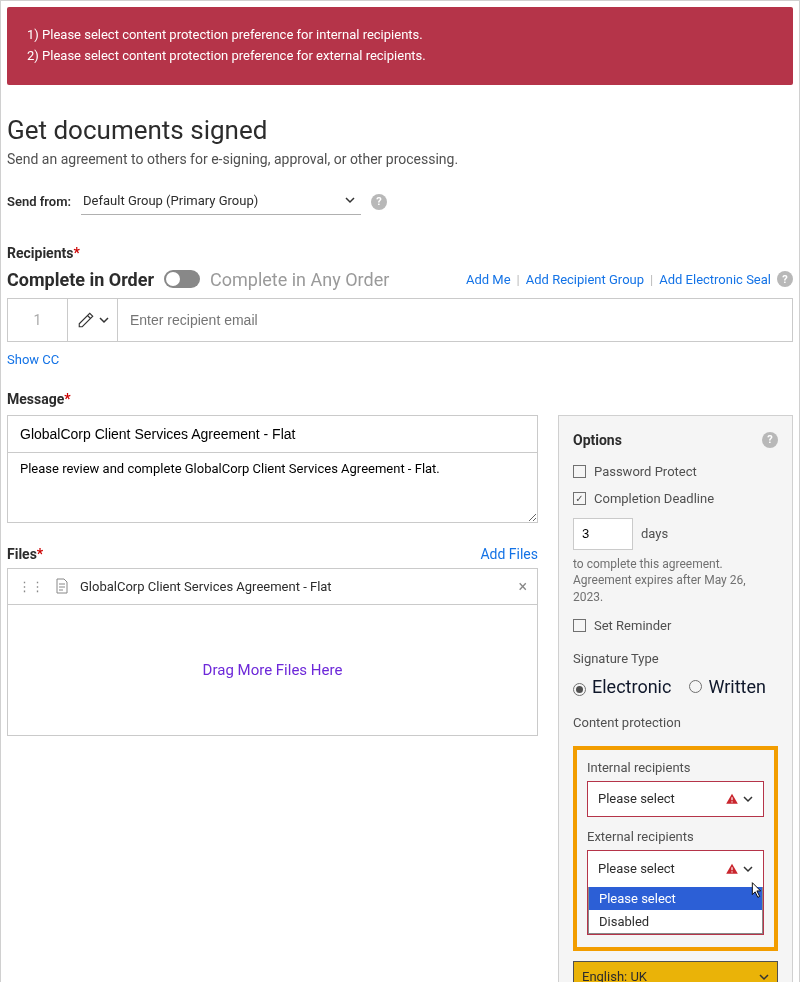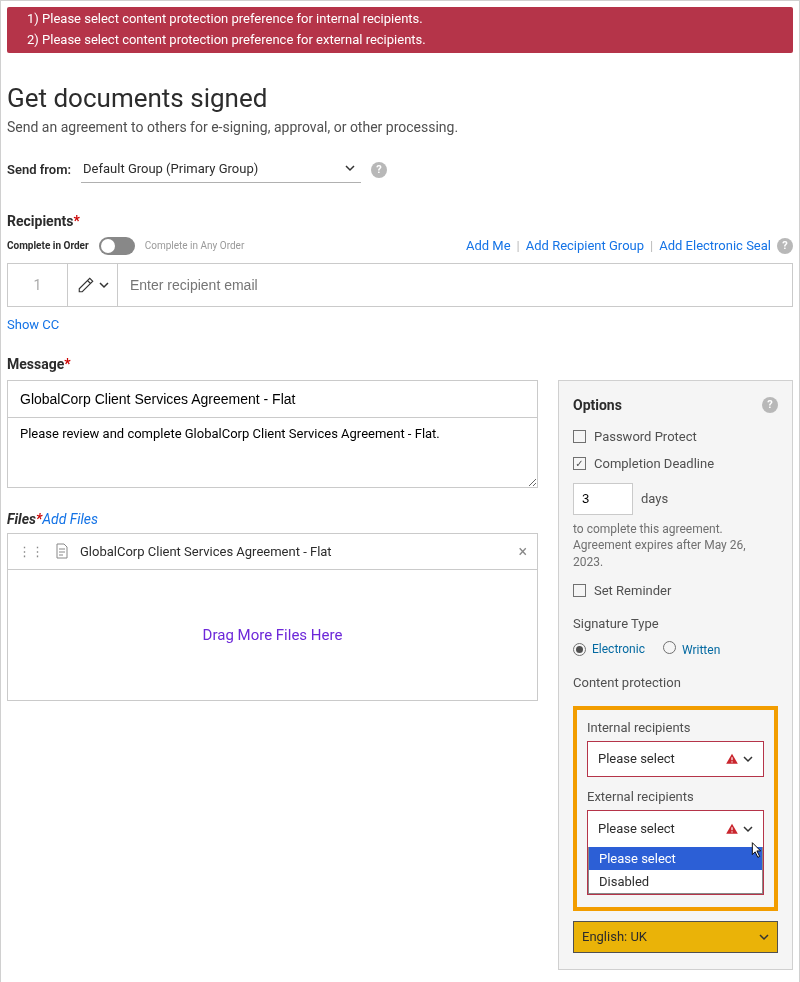--- a/index.html
+++ b/index.html
@@ -1,35 +1,35 @@
 <!DOCTYPE html>
 <html><head>
 <meta charset="utf-8">
 <style>
 * { box-sizing: border-box; margin: 0; padding: 0; }
 body { font-family: -apple-system, BlinkMacSystemFont, "Segoe UI", Roboto, Helvetica, Arial, sans-serif; background: #fff; color: #2c2c2c; font-size: 14px; }
 .page { width: 800px; margin: 0 auto; padding: 0 6px 20px 6px; position: relative; }
 .page-shadow { box-shadow: 2px 2px 6px rgba(0,0,0,0.3); border: 1px solid #d0d0d0; }
 
-.alert-banner { background: #b53449; color: #fff; padding: 2px 20px; font-size: 13px; line-height: 1.6; margin: 6px 0 30px 0; border-radius: 2px; }
+.alert-banner { background: #b53449; color: #fff; padding: 18px 20px; font-size: 13px; line-height: 1.6; margin: 6px 0 30px 0; border-radius: 2px; }
 
 .main-title { font-size: 26px; font-weight: 400; color: #2c2c2c; margin-bottom: 6px; }
 .subtitle { font-size: 14px; color: #505050; margin-bottom: 22px; }
 
 .send-from-row { display: flex; align-items: center; gap: 10px; margin-bottom: 30px; }
 .send-from-row .label { font-size: 13px; font-weight: 600; }
 .send-from-select { display: flex; align-items: center; justify-content: space-between; width: 280px; border-bottom: 1px solid #b0b0b0; padding: 4px 6px 6px 2px; cursor: pointer; }
 .send-from-select span { font-size: 13px; }
 
 .section-label { font-size: 14px; font-weight: 700; margin-bottom: 8px; }
 .req-star { color: #c00; }
 
 .order-row { display: flex; align-items: center; justify-content: space-between; margin-bottom: 8px; }
 .order-left { display: flex; align-items: center; gap: 10px; }
-.order-label { font-size: 10px; font-weight: 700; }
+.order-label { font-size: 18px; font-weight: 700; }
 .order-label.muted { color: #9a9a9a; font-weight: 400; }
 
 .toggle { width: 36px; height: 18px; background: #888; border-radius: 10px; position: relative; cursor: pointer; }
 .toggle::after { content: ""; width: 14px; height: 14px; border-radius: 50%; background: #fff; position: absolute; left: 2px; top: 2px; }
 
 .links-row { display: flex; align-items: center; gap: 6px; font-size: 13px; }
 .link { color: #1473e6; cursor: pointer; }
 .divider { color: #bbb; }
 
 .recipient-box { display: flex; border: 1px solid #cacaca; height: 44px; }
@@ -39,40 +39,40 @@
 .recipient-input input { width: 100%; height: 100%; border: none; outline: none; font-size: 14px; }
 .show-cc { margin-top: 10px; font-size: 13px; color: #1473e6; cursor: pointer; margin-bottom: 24px; display: inline-block; }
 
 .content-row { display: flex; gap: 20px; align-items: flex-start; }
 .left-col { flex: 1; }
 .right-col { width: 235px; }
 
 .msg-subject { width: 100%; border: 1px solid #cacaca; padding: 10px 12px; font-size: 14px; outline: none; }
 .msg-body { width: 100%; border: 1px solid #cacaca; border-top: none; padding: 8px 12px; font-size: 13px; height: 70px; resize: vertical; outline: none; font-family: inherit; }
 
-.files-header { display: flex; justify-content: flex-start; align-items: center; margin-top: 20px; margin-bottom: 6px; font-style: italic; }
+.files-header { display: flex; justify-content: space-between; align-items: center; margin-top: 20px; margin-bottom: 6px; }
 .files-box { border: 1px solid #cacaca; }
 .file-item { display: flex; align-items: center; justify-content: space-between; padding: 8px 10px; border-bottom: 1px solid #cacaca; font-size: 13px; }
 .file-item .left { display: flex; align-items: center; gap: 10px; }
 .file-icon { color: #888; }
 .close-x { color: #888; cursor: pointer; font-size: 16px; }
 .drop-zone { height: 130px; display: flex; align-items: center; justify-content: center; color: #6d28d9; font-size: 15px; }
 
 .options-panel { border: 1px solid #d0d0d0; background: #f5f5f5; padding: 16px 14px; }
 .options-header { display: flex; justify-content: space-between; align-items: flex-start; margin-bottom: 16px; }
 .options-title { font-weight: 700; font-size: 14px; }
 .opt-item { display: flex; align-items: center; gap: 8px; margin-bottom: 12px; font-size: 13px; color: #505050; }
 .checkbox { width: 13px; height: 13px; border: 1.5px solid #707070; display: inline-flex; align-items: center; justify-content: center; font-size: 10px; color: #505050; }
 .days-row { display: flex; align-items: center; gap: 8px; margin-bottom: 6px; }
 .days-input { width: 60px; height: 32px; border: 1px solid #cacaca; padding: 0 8px; outline: none; font-size: 13px; }
 .days-label { font-size: 13px; color: #505050; }
 .small-text { font-size: 12px; color: #707070; line-height: 1.4; margin-bottom: 12px; }
 .sub-section { margin-top: 18px; }
 .sub-title { font-size: 13px; color: #505050; margin-bottom: 10px; }
-.radio-row { display: flex; gap: 18px; font-size: 12px; color: #0369a1; align-items: center; }
+.radio-row { display: flex; gap: 18px; font-size: 18px; color: #0f172a; align-items: center; }
 .radio { width: 13px; height: 13px; border: 1.5px solid #707070; border-radius: 50%; display: inline-flex; align-items: center; justify-content: center; margin-right: 6px; }
 .radio.checked::after { content: ""; width: 7px; height: 7px; background: #505050; border-radius: 50%; }
 
 .highlight-box { border: 4px solid #f29d00; padding: 10px 10px 12px 10px; margin-top: 16px; background: #f5f5f5; position: relative; }
 .cp-label { font-size: 13px; color: #505050; margin-bottom: 6px; }
 .cp-select { border: 1px solid #b53449; background: #fff; height: 36px; display: flex; align-items: center; justify-content: space-between; padding: 0 10px; font-size: 13px; cursor: pointer; margin-bottom: 12px; }
 .warn-icon { color: #c9252d; }
 .dropdown-open { border: 1px solid #b53449; background: #fff; position: relative; }
 .dropdown-visible { height: 36px; display: flex; align-items: center; justify-content: space-between; padding: 0 10px; font-size: 13px; cursor: pointer; }
 .dropdown-list { border: 1px solid #888; border-top: none; }

